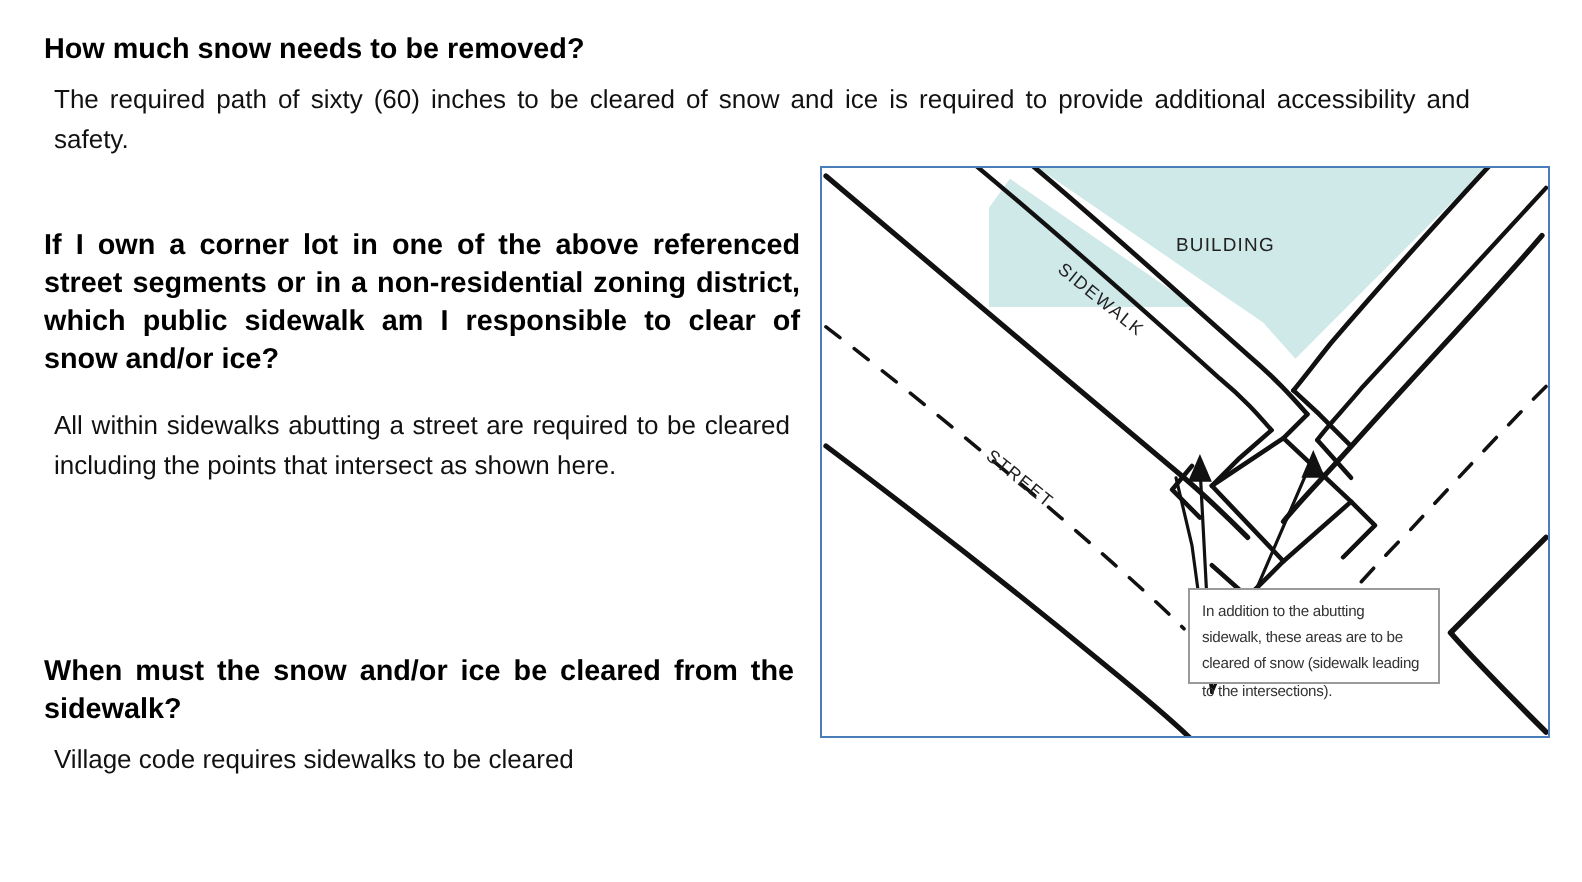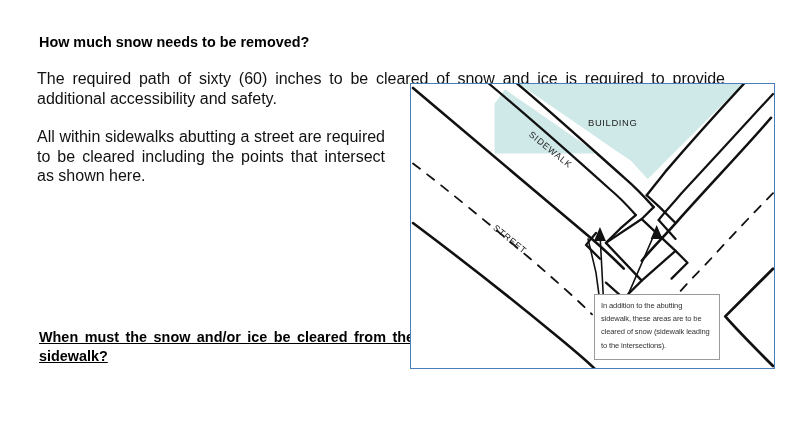--- a/index.html
+++ b/index.html
@@ -17,29 +17,29 @@
   }
 
   
   .qa-block { position: absolute; }
 
   .q-heading {
     font-weight: bold;
     font-size: 14.4px;
     line-height: 19px;
     text-align: justify;
-    margin: 17px;
+    margin: 0;
     color: #000;
   }
   .q-body {
     font-weight: normal;
-    font-size: 16px;
+    font-size: 13px;
     line-height: 19.5px;
     text-align: justify;
-    margin: 15px;
+    margin: 5px;
     color: #111;
   }
   .no-justify-last { text-align-last: left; }
 
   
   #block-snow-removed {
     left: 22px;
     top: 16px;
     width: 718px;
   }
@@ -48,23 +48,22 @@
   #block-corner-lot {
     left: 22px;
     top: 114px;
     width: 378px;
   }
   #block-corner-lot .q-body { margin-top: 13px; }
 
   
   #block-when-cleared {
     left: 22px;
-    top: 311px;
+    top: 327px;
     width: 760px;
-    text-decoration: underline;
   }
   #block-when-cleared .q-heading { width: 375px; }
   #block-when-cleared .q-body-first { width: 375px; }
   #block-when-cleared .q-body-rest { width: 745px; }
 
   
   #diagram-frame {
     position: absolute;
     left: 410px;
     top: 83px;
@@ -92,21 +91,21 @@
     font-size: 9.5px;
     letter-spacing: 0.6px;
   }
 
   
   #callout-box {
     position: absolute;
     left: 594px;
     top: 294px;
     width: 126px;
-    height: 66px;
+    height: 48px;
     background: #ffffff;
     border: 1px solid #9a9a9a;
     box-sizing: border-box;
     padding: 4px 5px 3px 6px;
   }
   #callout-text {
     font-family: "Liberation Sans", sans-serif;
     font-size: 7.6px;
     line-height: 13.2px;
     color: #333;
@@ -116,25 +115,27 @@
 </style>
 </head>
 <body>
 
 <div class="qa-block" id="block-snow-removed">
   <p class="q-heading">How much snow needs to be removed?</p>
   <p class="q-body">The required path of sixty (60) inches to be cleared of snow and ice is required to provide additional accessibility and safety.</p>
 </div>
 
 <div class="qa-block" id="block-corner-lot">
+  <p class="q-heading">If I own a corner lot in one of the above referenced street segments or in a non-residential zoning district, which public sidewalk am I responsible to clear of snow and/or ice?</p>
   <p class="q-body">All within sidewalks abutting a street are required to be cleared including the points that intersect as shown here.</p>
 </div>
 
 <div class="qa-block" id="block-when-cleared">
   <p class="q-heading">When must the snow and/or ice be cleared from the sidewalk?</p>
+  <p class="q-body q-body-first no-justify-last">Village code requires sidewalks to be cleared</p>
 </div>
 
 <div id="diagram-frame">
   <svg id="diagram-svg" viewBox="0 0 365 286" preserveAspectRatio="none">
 
     <polygon points="104,-8 247,-8 247,3 240,14 249,24 249,70 223,70 84,70 84,20" fill="#cfe8e8" stroke="none" transform="translate(0,0)"></polygon>
 
     <polygon points="97,-4 330,-4 330,-4 245,74 219,74 97,-4" fill="none" stroke="none"></polygon>
 
     <path d="M 100,-6 L 340,-6 L 340,-6 L 238,96 L 222,78 Z" fill="#cfe8e8" stroke="none"></path>

